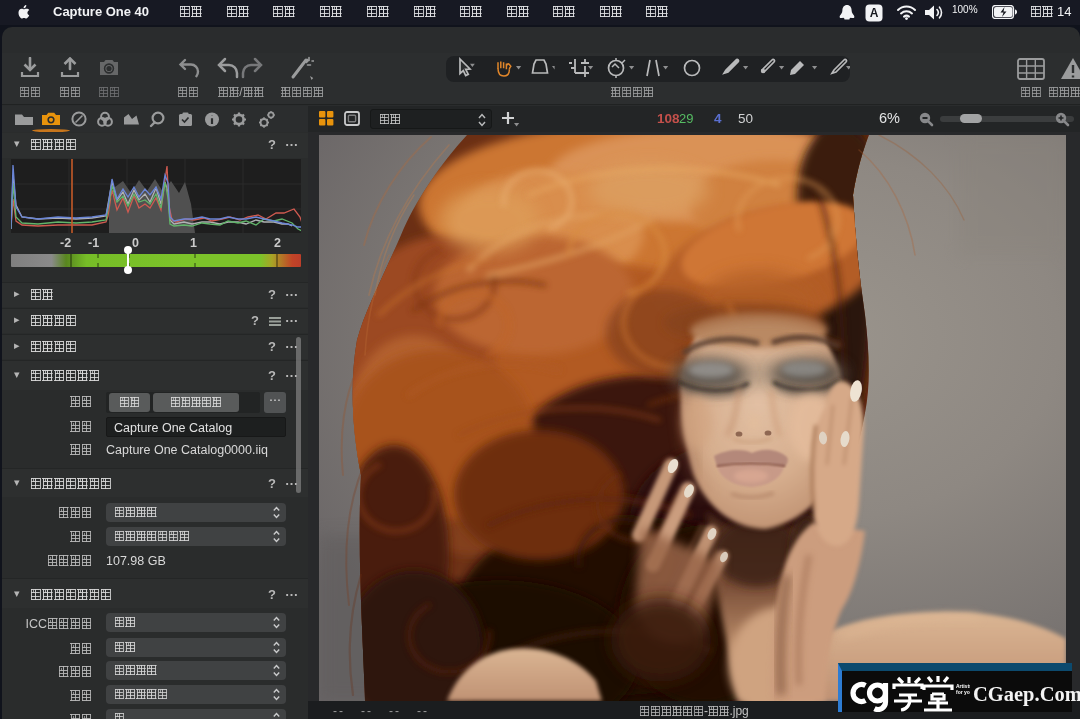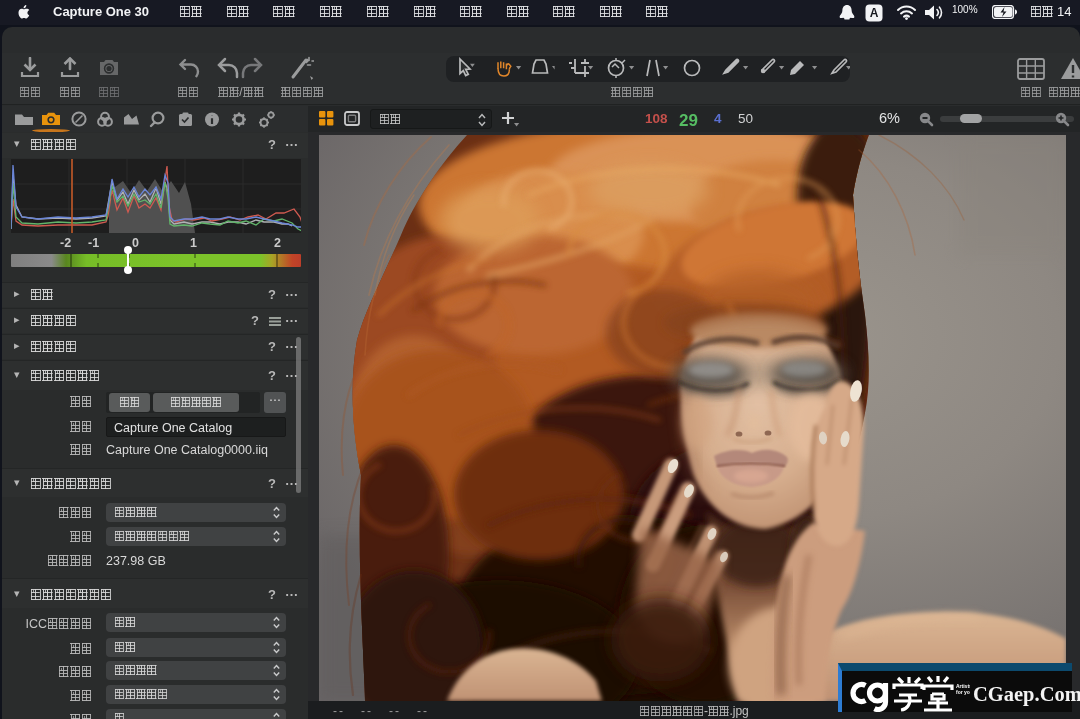--- a/index.html
+++ b/index.html
@@ -48,21 +48,21 @@
 
 #wm{left:838px;top:663px;width:234px;height:49px;background:#0b0b0b;border-top:8px solid #0c4a6e;border-left:4px solid #2d7cd3;color:#fff}
 svg{display:block}
 </style></head><body>
 <div id="stage">
 
 <div id="menubar" class="abs">
  <svg class="abs" style="left:16px;top:4px" width="16" height="17" viewBox="0 0 16 17">
         <path fill="#f2f3f5" d="M11.4 9.1c0-1.6.9-2.4 1.9-3-.6-.9-1.6-1.4-2.7-1.4-1.1-.1-2.1.6-2.6.6-.5 0-1.4-.6-2.3-.6C4 4.8 2.5 6.2 2.5 8.6c0 1.4.3 2.9 1.2 4.2.5.8 1.2 1.7 2.1 1.6.8 0 1.1-.5 2.2-.5s1.3.5 2.3.5c.9 0 1.5-.8 2.1-1.6.4-.6.6-1 .8-1.6-1.2-.5-1.8-1.3-1.8-2.1zM9.6 3.3c.5-.6.8-1.4.7-2.3-.7 0-1.5.5-2 1.1-.4.5-.8 1.3-.7 2.2.8.1 1.6-.4 2-1z"></path>
       </svg>
- <div class="mi" style="left:53px;font-weight:bold">Capture One 30</div>
+ <div class="mi" style="left:53px;font-weight:bold">Capture One 40</div>
  <div class="mi" style="left:179px"><i class="c"></i><i class="c"></i></div>
  <div class="mi" style="left:226px"><i class="c"></i><i class="c"></i></div>
  <div class="mi" style="left:272px"><i class="c"></i><i class="c"></i></div>
  <div class="mi" style="left:319px"><i class="c"></i><i class="c"></i></div>
  <div class="mi" style="left:366px"><i class="c"></i><i class="c"></i></div>
  <div class="mi" style="left:413px"><i class="c"></i><i class="c"></i></div>
  <div class="mi" style="left:459px"><i class="c"></i><i class="c"></i></div>
  <div class="mi" style="left:506px"><i class="c"></i><i class="c"></i></div>
  <div class="mi" style="left:552px"><i class="c"></i><i class="c"></i></div>
  <div class="mi" style="left:599px"><i class="c"></i><i class="c"></i></div>
@@ -268,22 +268,22 @@
   <div class="abs" style="left:62px;top:3px;width:122px;height:20px;background:#1e2021;border:1px solid #161818;border-radius:3px;color:#d6d6d6;font-size:12px">
     <span style="position:absolute;left:8px;top:2px"><i class="c"></i><i class="c"></i></span>
     <svg style="position:absolute;right:5px;top:3px" width="8" height="14" viewBox="0 0 8 14">
             <path d="M1 5 4 1.6 7 5M1 9l3 3.4L7 9" fill="none" stroke="#b9babb" stroke-width="1.5"></path>
           </svg>
   </div>
   <svg class="abs" style="left:193px;top:5px" width="20" height="16" viewBox="0 0 20 16">
           <path d="M7 1v12M1 7h12" stroke="#d2d3d4" stroke-width="2.2"></path>
           <path d="M13 12l2.6 3.6 2.6-3.6z" fill="#8e8f90"></path>
         </svg>
-  <div class="abs" style="left:337px;top:5px;font-size:13.5px;font-weight:bold;color:#c4504b">108</div>
-  <div class="abs" style="left:371px;top:5px;font-size:17px;font-weight:bold;color:#56bd63">29</div>
+  <div class="abs" style="left:349px;top:5px;font-size:13.5px;font-weight:bold;color:#c4504b">108</div>
+  <div class="abs" style="left:371px;top:5px;font-size:13px;font-weight:normal;color:#56bd63">29</div>
   <div class="abs" style="left:406px;top:5px;font-size:13.5px;font-weight:bold;color:#5a6fd0">4</div>
   <div class="abs" style="left:430px;top:5px;font-size:13.5px;font-weight:normal;color:#d0d1d2">50</div>
   <div class="abs" style="left:571px;top:4px;font-size:14.5px;color:#e2e3e4">6%</div>
   <svg class="abs" style="left:610px;top:5px" width="16" height="16" viewBox="0 0 16 16">
           <circle cx="7" cy="7" r="5.2" fill="#87888a"></circle>
           <path d="M10.8 10.8 14 14" stroke="#87888a" stroke-width="2.6" stroke-linecap="round"></path>
           <path d="M4.5 7h5" stroke="#232526" stroke-width="1.8"></path>
         </svg>
   <div class="abs" style="left:632px;top:10px;width:134px;height:6px;background:#3b3d3e;border-radius:3px"></div>
   <div class="abs" style="left:652px;top:8px;width:22px;height:9px;background:#a2a3a4;border-radius:4.5px"></div>
@@ -384,21 +384,21 @@
   </div>
   <div class="lab" style="left:0;top:374px;width:90px"><i class="c"></i><i class="c"></i><i class="c"></i></div>
   <div class="dd" style="top:371px"><i class="c"></i><i class="c"></i><i class="c"></i><i class="c"></i><svg class="ar" viewBox="0 0 7 13">
             <path d="M.8 4.5 3.5 1.5 6.2 4.5M.8 8.5l2.7 3 2.7-3" fill="none" stroke="#c9cacb" stroke-width="1.4"></path>
           </svg></div>
   <div class="lab" style="left:0;top:398px;width:90px"><i class="c"></i><i class="c"></i></div>
   <div class="dd" style="top:395px"><i class="c"></i><i class="c"></i><i class="c"></i><i class="c"></i><i class="c"></i><i class="c"></i><i class="c"></i><svg class="ar" viewBox="0 0 7 13">
             <path d="M.8 4.5 3.5 1.5 6.2 4.5M.8 8.5l2.7 3 2.7-3" fill="none" stroke="#c9cacb" stroke-width="1.4"></path>
           </svg></div>
   <div class="lab" style="left:0;top:422px;width:90px"><i class="c"></i><i class="c"></i><i class="c"></i><i class="c"></i></div>
-  <div class="abs" style="left:104px;top:422px;color:#d9d9d9;font-size:12.5px">237.98 GB</div>
+  <div class="abs" style="left:104px;top:422px;color:#d9d9d9;font-size:12.5px">107.98 GB</div>
 
   <div class="hdr" style="top:446px;height:30px">
     <span class="ch" style="top:8px">▾</span>
           <span class="tx" style="top:8px"><i class="c"></i><i class="c"></i><i class="c"></i><i class="c"></i><i class="c"></i><i class="c"></i><i class="c"></i></span>
     <span class="qm" style="left:266px;top:8px">?</span>
           <span class="dots" style="left:283px;top:8px">⋯</span>
   </div>
   <div class="lab" style="left:0;top:485px;width:90px">ICC<i class="c"></i><i class="c"></i><i class="c"></i><i class="c"></i></div>
   <div class="dd" style="top:481px"><i class="c"></i><i class="c"></i><svg class="ar" viewBox="0 0 7 13">
             <path d="M.8 4.5 3.5 1.5 6.2 4.5M.8 8.5l2.7 3 2.7-3" fill="none" stroke="#c9cacb" stroke-width="1.4"></path>

